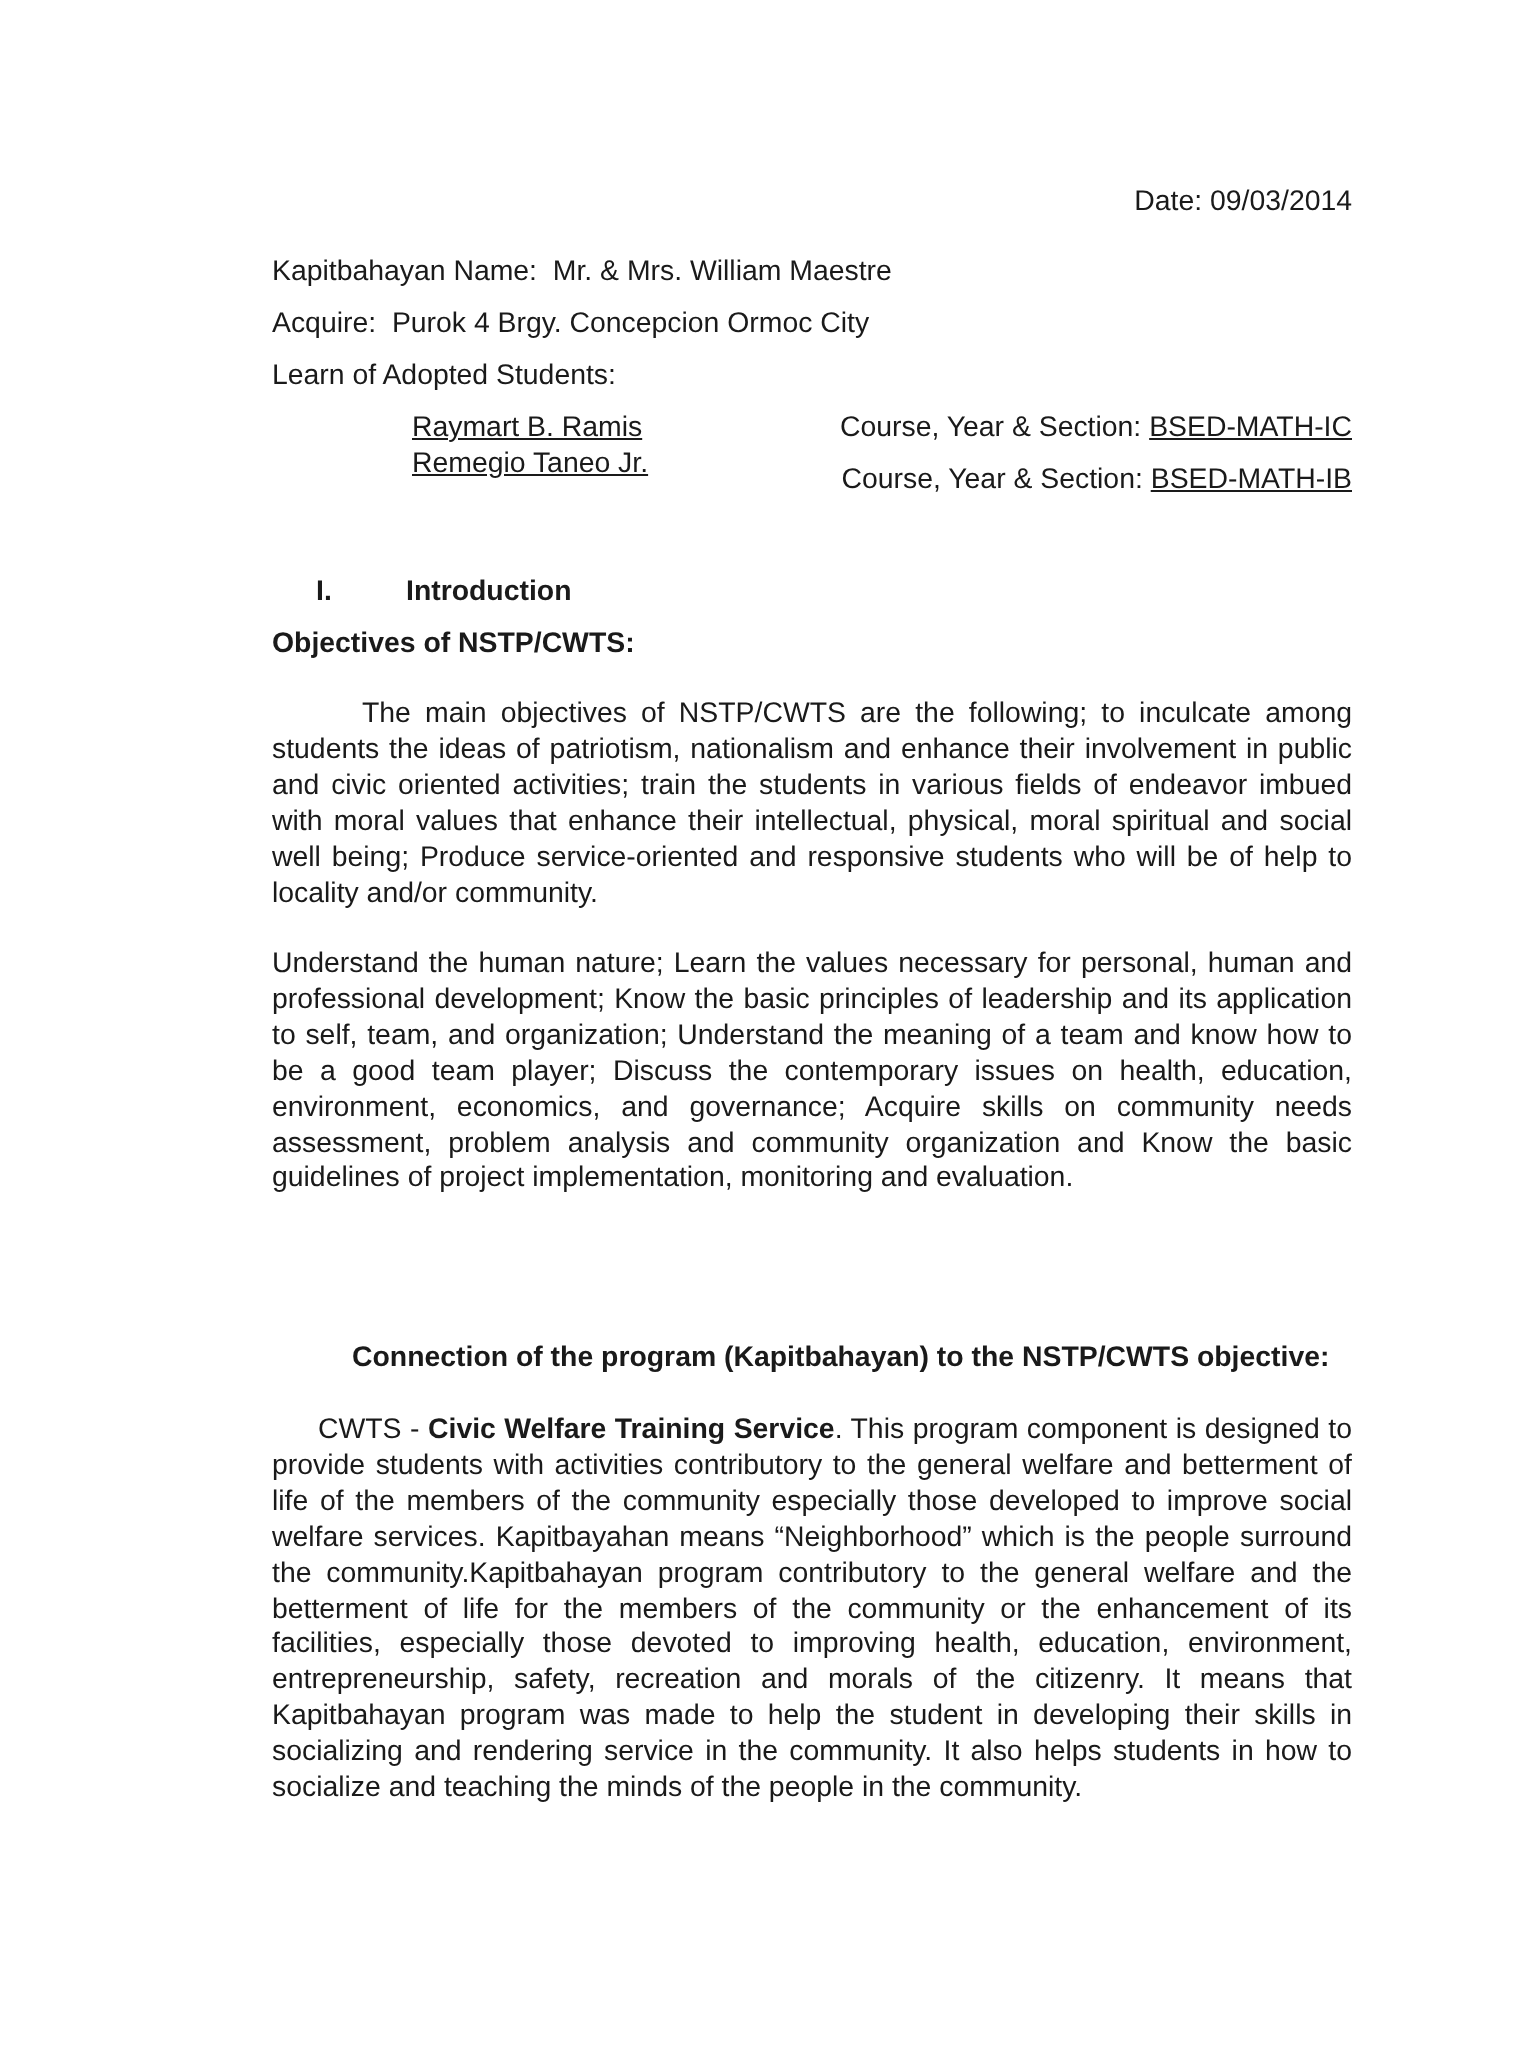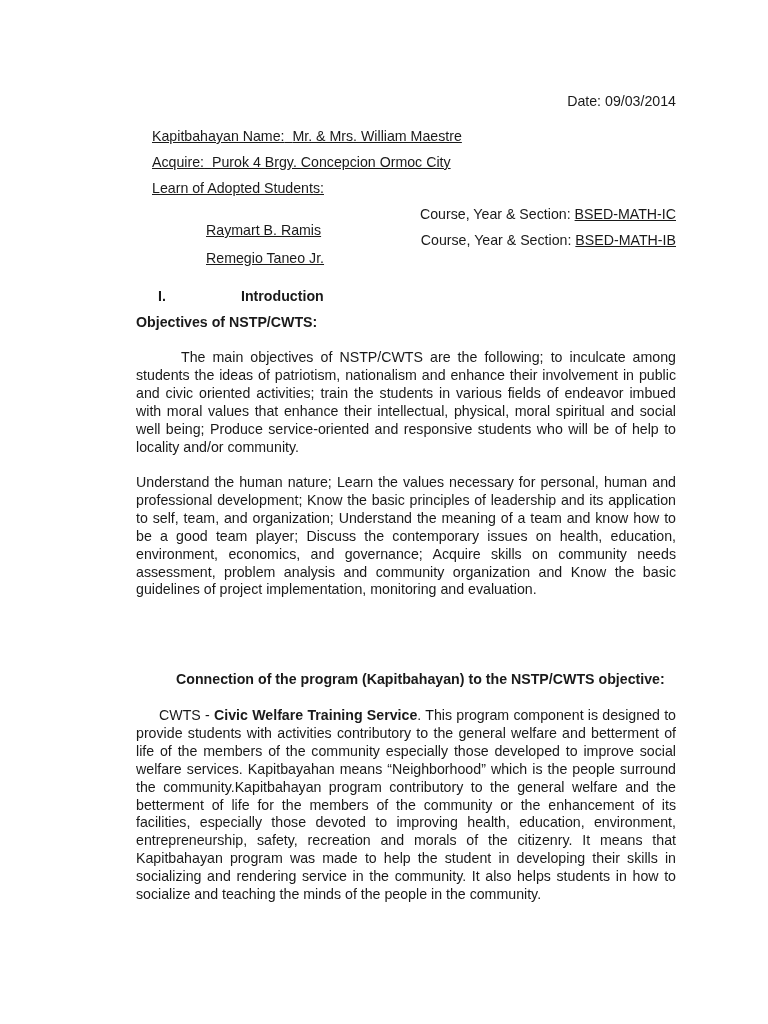--- a/index.html
+++ b/index.html
@@ -1,27 +1,27 @@
 <!DOCTYPE html>
 <html><head>
   <meta charset="utf-8">
   <style>
     html, body { margin: 0; padding: 0; background: #ffffff; }
     body { width: 768px; height: 1024px; position: relative; overflow: hidden;
            font-family: "Liberation Sans", sans-serif; color: #1a1a1a; font-size: 14.2px; }
     .page { position: absolute; left: 136px; top: 0; width: 540px; }
     .abs { position: absolute; white-space: nowrap; }
     .date { left: 0; width: 540px; text-align: right; top: 93px; }
-    .row { left: 16px; text-decoration: underline; }
+    .row { left: 0; }
     .u { text-decoration: underline; }
     .bold { font-weight: bold; }
     .para { position: absolute; left: 0; width: 540px; text-align: justify; line-height: 17.9px; white-space: normal; }
     .indent { text-indent: 45px; }
     .indent-small { text-indent: 23px; }
-    .stud-name { left: 70px; margin-top: 16px; }
+    .stud-name { left: 70px; }
     .stud-course { white-space: nowrap; }
   </style>
 </head>
 <body>
 
 <div class="page">
 
   <div class="abs date">Date: 09/03/2014</div>
 
   <div class="abs row" style="top:128px;">
@@ -35,28 +35,28 @@
   </div>
 
   <div class="abs row" style="top:180px;">Learn of Adopted Students:</div>
 
   <div class="abs stud-name u" style="top:206px;">Raymart B. Ramis</div>
   <div class="abs stud-course" style="top:206px; right:0;">
     <span>Course, Year &amp; Section:</span>
     <span class="u">BSED-MATH-IC</span>
   </div>
 
-  <div class="abs stud-name u" style="top:234px;text-align:center;">Remegio Taneo Jr.</div>
+  <div class="abs stud-name u" style="top:224px;text-align:center;">Remegio Taneo Jr.</div>
   <div class="abs stud-course" style="top:232px; right:0;">
     <span>Course, Year &amp; Section:</span>
     <span class="u">BSED-MATH-IB</span>
   </div>
 
   <div class="abs bold" style="top:288px; left:22px;">I.</div>
-  <div class="abs bold" style="top:288px; left:67px;margin-left:38px;">Introduction</div>
+  <div class="abs bold" style="top:288px; left:67px;">Introduction</div>
 
   <div class="abs bold" style="top:314px; left:0;">Objectives of NSTP/CWTS:</div>
 
   <div class="para indent" style="top:349px;">The main objectives of NSTP/CWTS are the following; to inculcate among students the ideas of patriotism, nationalism and enhance their involvement in public and civic oriented activities; train the students in various fields of endeavor imbued with moral values that enhance their intellectual, physical, moral spiritual and social well being; Produce service-oriented and responsive students who will be of help to locality and/or community.</div>
 
   <div class="para" style="top:474px;">Understand the human nature; Learn the values necessary for personal, human and professional development; Know the basic principles of leadership and its application to self, team, and organization; Understand the meaning of a team and know how to be a good team player; Discuss the contemporary issues on health, education, environment, economics, and governance; Acquire skills on community needs assessment, problem analysis and community organization and Know the basic guidelines of project implementation, monitoring and evaluation.</div>
 
   <div class="abs bold" style="top:671px; left:0;margin-left:40px;">Connection of the program (Kapitbahayan) to the NSTP/CWTS objective:</div>
 
   <div class="para indent-small" style="top:707px;"><span>CWTS - </span><span class="bold">Civic Welfare Training Service</span><span>. This program component is designed to provide students with activities contributory to the general welfare and betterment of life of the members of the community especially those developed to improve social welfare services. Kapitbayahan means “Neighborhood” which is the people surround the community.Kapitbahayan program contributory to the general welfare and the betterment of life for the members of the community or the enhancement of its facilities, especially those devoted to improving health, education, environment, entrepreneurship, safety, recreation and morals of the citizenry. It means that Kapitbahayan program was made to help the student in developing their skills in socializing and rendering service in the community.  It also helps students in how to socialize and teaching the minds of the people in the community.</span></div>

